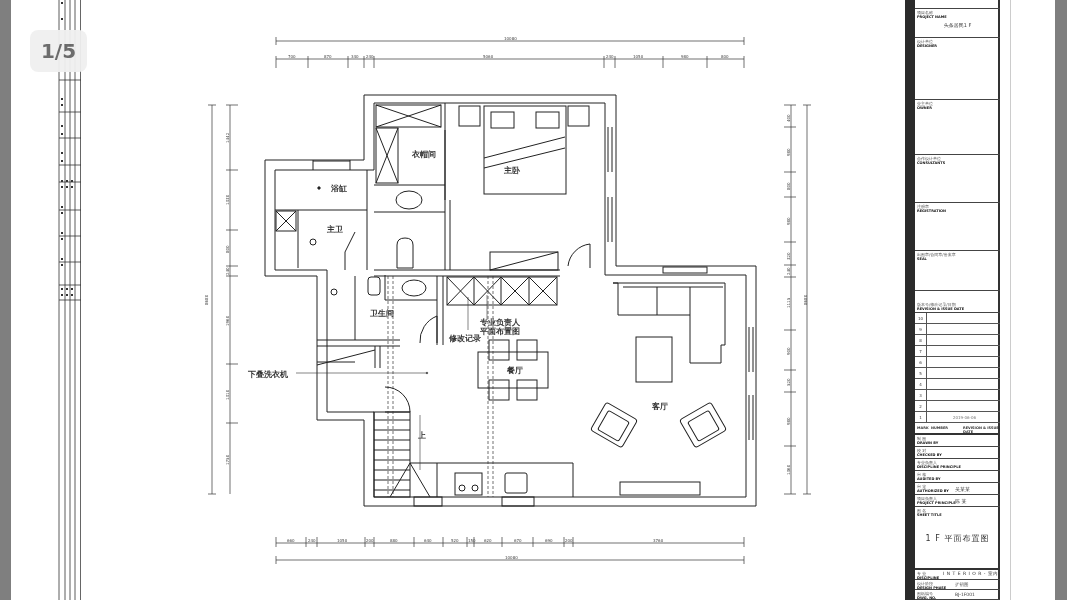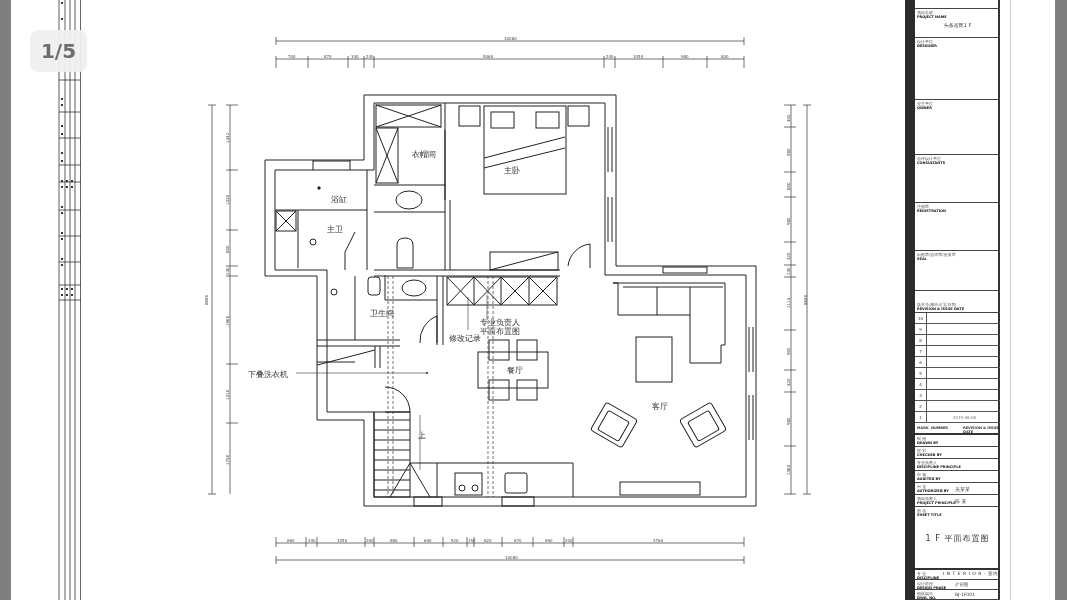--- a/index.html
+++ b/index.html
@@ -12,21 +12,21 @@
     .tb-stripe { position: absolute; left: 905px; top: 0; width: 10px; height: 600px; background: #2b2b2b; }
     .tb-cell { position: absolute; left: 915px; width: 85px; border-bottom: 1px solid #444; font-size: 4px; color: #333; padding: 1px 2px; overflow: hidden; }
     .tb-cell .cn { font-size: 4px; color: #555; display: block; line-height: 5px; }
     .tb-cell .en { font-size: 3.5px; font-weight: bold; color: #111; display: block; line-height: 5px; }
     .tb-cell .val { font-size: 5px; color: #444; display: block; text-align: center; margin-top: 2px; }
     .tb-rev { position: absolute; left: 915px; width: 85px; height: 11px; border-bottom: 1px solid #555; font-size: 4px; color: #333; }
     .tb-rev .num { position: absolute; left: 0; top: 0; width: 12px; height: 11px; border-right: 1px solid #555; text-align: center; line-height: 11px; }
     .tb-rev .txt { position: absolute; left: 14px; top: 0; right: 0; height: 11px; text-align: center; line-height: 11px; color: #777; }
     .sheet-title { position: absolute; left: 915px; top: 520px; width: 85px; text-align: center; font-size: 8px; color: #333; letter-spacing: 1px; }
     .right-gutter { position: absolute; left: 1010px; top: 0; width: 1px; height: 600px; background: #ccc; }
-    .rm-label { position: absolute; font-size: 8px; color: #333; white-space: nowrap; }
+    .rm-label { position: absolute; font-size: 8px; color: #333; white-space: nowrap; font-weight: bold; }
     .dim { position: absolute; font-size: 4px; color: #444; white-space: nowrap; }
     .dimv { position: absolute; font-size: 4px; color: #444; white-space: nowrap; transform: rotate(-90deg); transform-origin: left top; }
   </style>
 </head>
 <body>
 
 <div class="viewer">
   <div class="page"></div>
 
   <svg class="left-strip" width="24" height="600" viewBox="0 0 24 600" style="position:absolute;left:57px;top:0;">
@@ -298,21 +298,21 @@
 
     <g stroke="#333" stroke-width="0.6" fill="none">
       <line x1="296" y1="373" x2="427" y2="373"></line>
       <circle cx="427" cy="373" r="0.8" fill="#333"></circle>
       <line x1="468" y1="297" x2="468" y2="330"></line>
       <line x1="487" y1="295" x2="487" y2="320"></line>
       <line x1="420" y1="415" x2="420" y2="470"></line>
     </g>
   </svg>
 
-  <span class="rm-label" style="left:331px;top:194px;">浴缸</span>
+  <span class="rm-label" style="left:331px;top:183px;">浴缸</span>
   <span class="rm-label" style="left:327px;top:224px;">主卫</span>
   <span class="rm-label" style="left:412px;top:149px;">衣帽间</span>
   <span class="rm-label" style="left:504px;top:165px;">主卧</span>
   <span class="rm-label" style="left:370px;top:308px;">卫生间</span>
   <span class="rm-label" style="left:449px;top:333px;">修改记录</span>
   <span class="rm-label" style="left:480px;top:317px;">专业负责人</span>
   <span class="rm-label" style="left:480px;top:326px;">平面布置图</span>
   <span class="rm-label" style="left:507px;top:365px;">餐厅</span>
   <span class="rm-label" style="left:652px;top:401px;">客厅</span>
   <span class="rm-label" style="left:418px;top:430px;">上</span>

